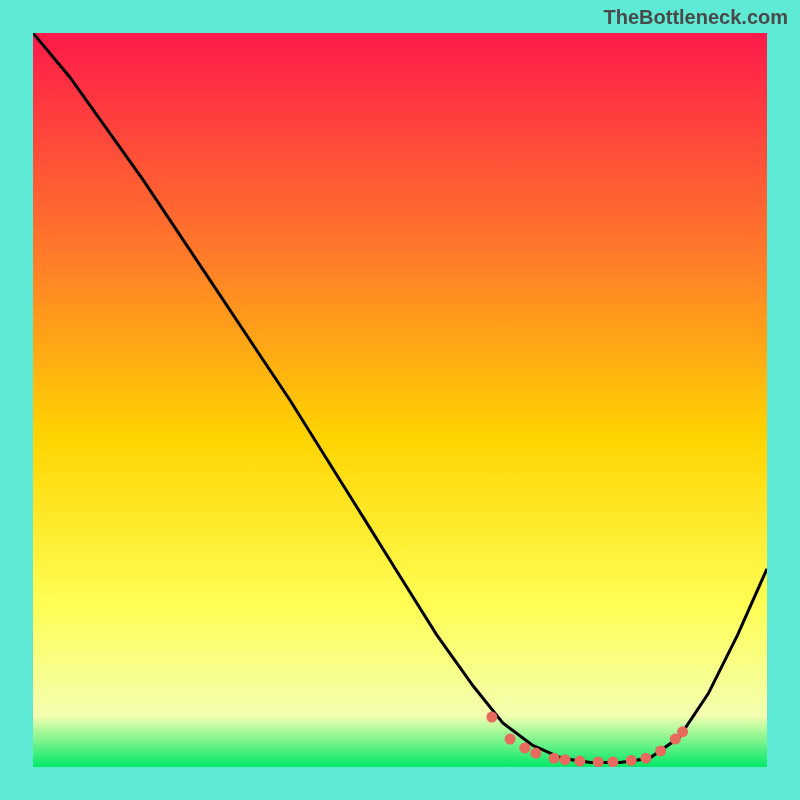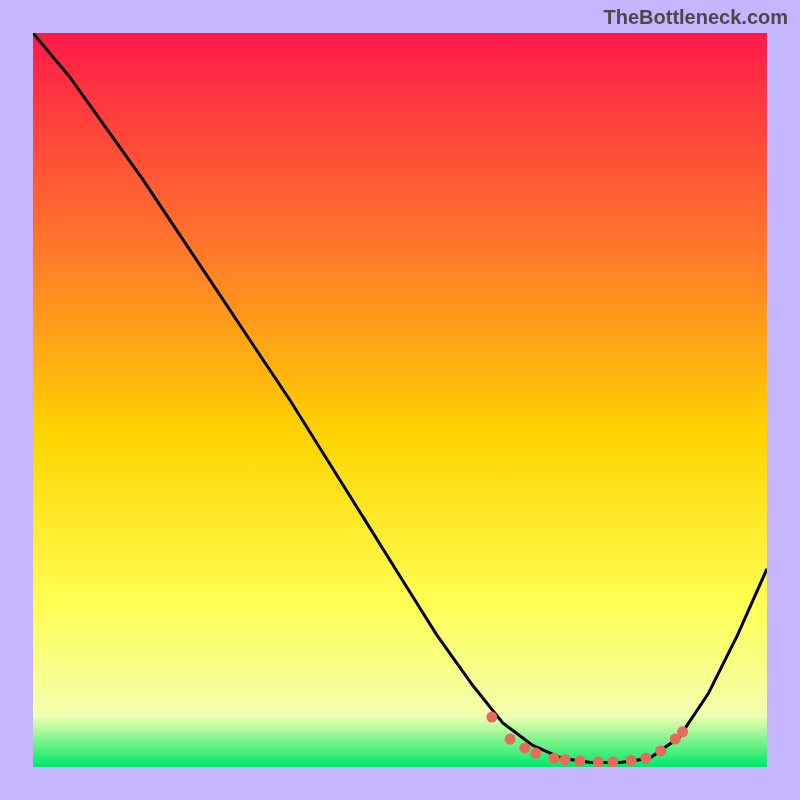--- a/index.html
+++ b/index.html
@@ -1,17 +1,17 @@
 <!DOCTYPE html>
 <html><head>
 <meta charset="utf-8">
 <style>
   * { margin: 0; padding: 0; box-sizing: border-box; }
   html, body { width: 800px; height: 800px; background: #000; overflow: hidden; }
-  .container { position: relative; width: 800px; height: 800px; background: #c4b5fd; }
+  .container { position: relative; width: 800px; height: 800px; background: #5eead4; }
   .watermark {
     position: absolute;
     top: 6px;
     right: 12px;
     font-family: Arial, sans-serif;
     font-size: 20px;
     font-weight: bold;
     color: #4a4a4a;
     z-index: 10;
   }

